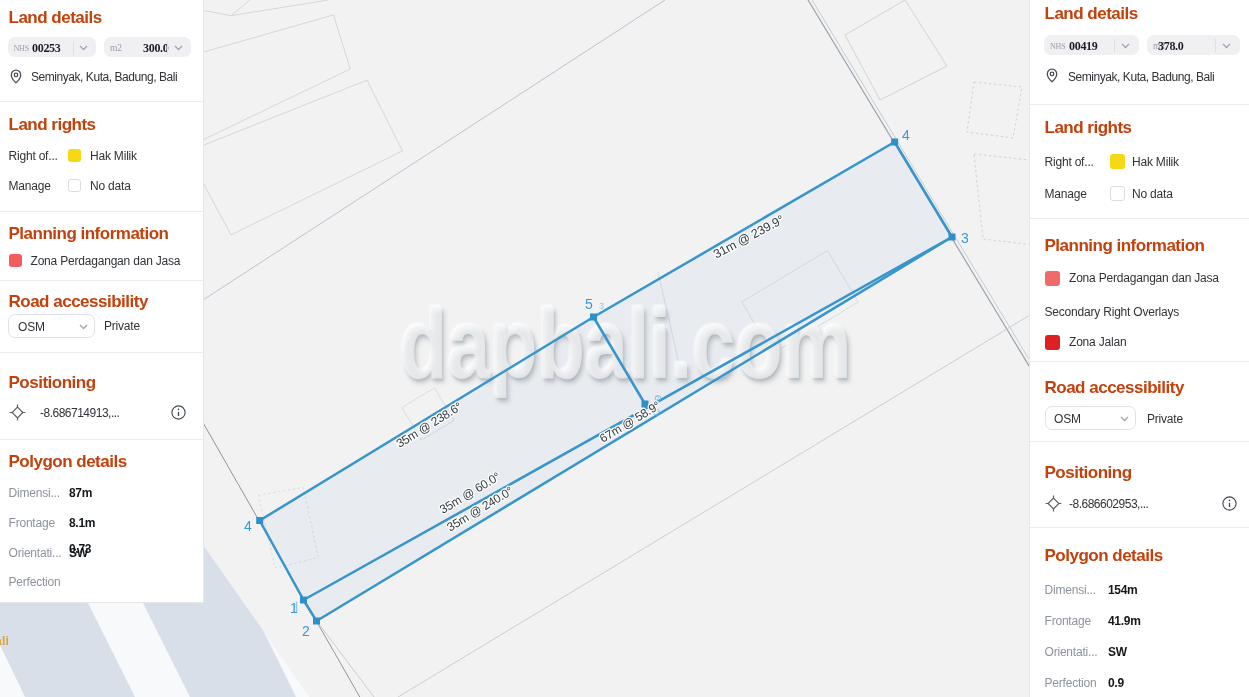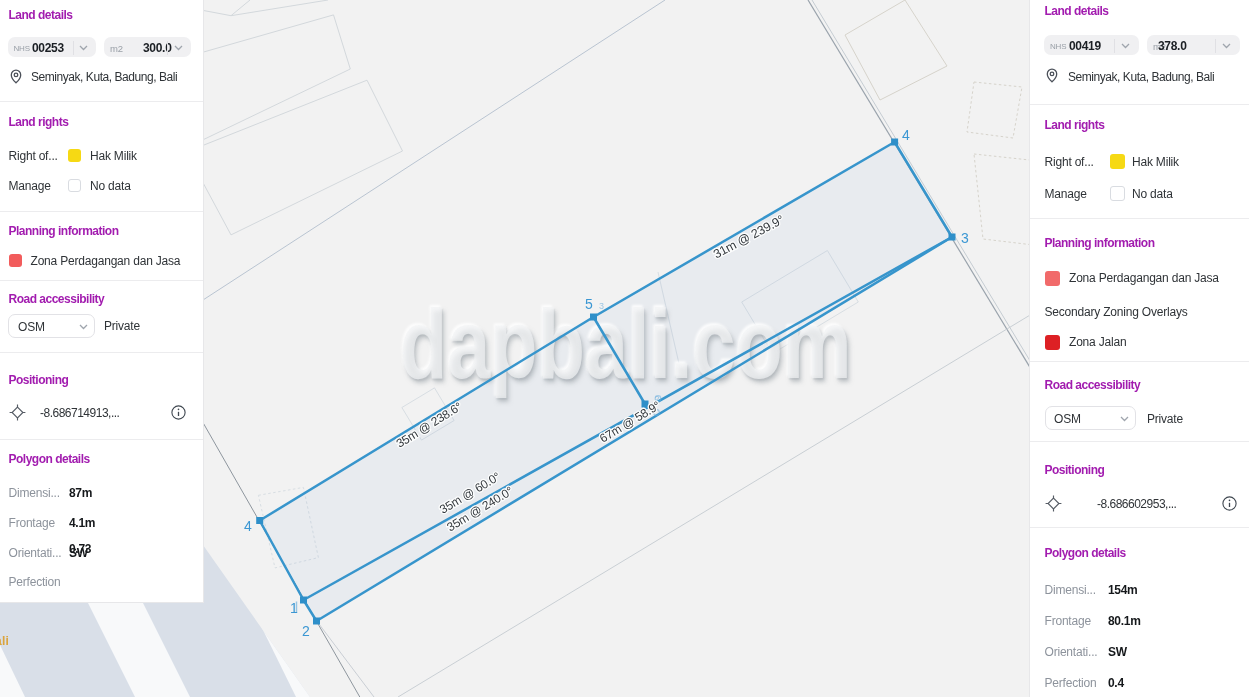--- a/index.html
+++ b/index.html
@@ -13,26 +13,26 @@
     color:rgba(241,242,244,0.72);
     text-shadow: 3px 4px 5px rgba(150,157,164,0.5), -2px -2px 3px rgba(255,255,255,0.9), 1px 2px 2px rgba(152,159,166,0.28);
     z-index:2; }
   #wm2 { position:absolute; left:-5px; top:634px; font-weight:bold; font-size:12px;
     color:#dba43c; z-index:3; letter-spacing:0.3px; }
   .panel { position:absolute; top:0; background:#fff; z-index:10;
     font-size:12px; color:#2f3337; letter-spacing:-0.2px; }
   #lpanel { left:0; width:204px; height:603px; border-right:1px solid #e7e7e9;
     border-bottom:1px solid #e7e7e9; }
   #rpanel { left:1029px; width:220px; height:697px; border-left:1px solid #e7e7e9; }
-  .h { position:absolute; font-weight:bold; font-size:12px; color:#a21caf; letter-spacing:-0.5px; }
+  .h { position:absolute; font-weight:bold; font-size:17px; color:#c2410c; letter-spacing:-0.5px; }
   .t { position:absolute; }
   .g { position:absolute; color:#8d939c; }
   .v { position:absolute; color:#15181b; font-weight:bold; letter-spacing:-0.3px; }
   .div { position:absolute; left:0; width:100%; height:1px; background:#ececee; }
-  .pill { position:absolute; height:20px; background:#f0f0f2; border-radius:7px; }
+  .pill { position:absolute; height:20px; background:#f0f0f2; border-radius:7px;font-family:Liberation Serif, serif; }
   .pill .pre { position:absolute; color:#9aa0a8; }
   .pill .val { position:absolute; top:4px; font-size:12px; color:#1b1f24; font-weight:bold; letter-spacing:-0.3px; }
   .pill .sep { position:absolute; top:4px; width:1px; height:14px; background:#e0e0e4; }
   .chev { position:absolute; width:9px; height:6px; }
   .sw { position:absolute; width:13px; height:13px; border-radius:3px; }
   .cb { position:absolute; width:13px; height:13px; border-radius:3px; background:#fff; border:1.4px solid #d9dce1; }
   .osm { position:absolute; background:#fff; border:1px solid #e2e2e6; border-radius:7px; }
   .icon { position:absolute; }
 </style>
 </head>
@@ -198,21 +198,21 @@
     <circle cx="7.5" cy="7.5" r="6.6" fill="none" stroke="#3f4750" stroke-width="1.1"></circle>
     <path d="M7.5,6.8 V11" stroke="#3f4750" stroke-width="1.3"></path>
     <circle cx="7.5" cy="4.4" r="0.8" fill="#3f4750"></circle>
   </svg>
   <div class="div" style="top:439px;"></div>
 
   <div class="h" style="left:8.5px; top:452px;">Polygon details</div>
   <div class="g" style="left:8.5px; top:486px;">Dimensi...</div>
   <div class="v" style="left:69px; top:486px;text-align:center;">87m</div>
   <div class="g" style="left:8.5px; top:516px;">Frontage</div>
-  <div class="v" style="left:69px; top:516px;">4.1m</div>
+  <div class="v" style="left:69px; top:516px;">8.1m</div>
   <div class="g" style="left:8.5px; top:546px;">Orientati...</div>
   <div class="v" style="left:69px; top:546px;">SW</div>
   <div class="g" style="left:8.5px; top:575px;">Perfection</div>
   <div class="v" style="left:69px; top:542px;">0.73</div>
 </div>
 
 <div id="rpanel" class="panel">
   <div class="h" style="left:14.5px; top:4px;">Land details</div>
   <div class="pill" style="left:14px; top:35px; width:95px;">
     <span class="pre" style="left:6px; top:7px; font-size:8px;">NHS</span>
@@ -242,52 +242,52 @@
   <div class="sw" style="left:80px; top:154px; width:15px; height:15px; background:#f6d914;"></div>
   <div class="t" style="left:102px; top:155px;">Hak Milik</div>
   <div class="t" style="left:14.5px; top:187px;">Manage</div>
   <div class="cb" style="left:80px; top:186px; width:15px; height:15px;"></div>
   <div class="t" style="left:102px; top:187px;">No data</div>
   <div class="div" style="top:218px;"></div>
 
   <div class="h" style="left:14.5px; top:236px;">Planning information</div>
   <div class="sw" style="left:15px; top:270.5px; width:15px; height:15px; background:#f16a6a;"></div>
   <div class="t" style="left:39px; top:271px;">Zona Perdagangan dan Jasa</div>
-  <div class="t" style="left:14.5px; top:305px;">Secondary Zoning Overlays</div>
+  <div class="t" style="left:14.5px; top:305px;">Secondary Right Overlays</div>
   <div class="sw" style="left:15px; top:335px; width:15px; height:15px; background:#dd2024;"></div>
   <div class="t" style="left:39px; top:335px;">Zona Jalan</div>
   <div class="div" style="top:361px;"></div>
 
   <div class="h" style="left:14.5px; top:378px;">Road accessibility</div>
   <div class="osm" style="left:15px; top:406px; width:91px; height:24px;">
     <span class="t" style="left:8px; top:4.5px;">OSM</span>
     <svg class="chev" style="left:74px; top:9px;" viewBox="0 0 9 6">
           <path d="M1,1 L4.5,4.5 L8,1" stroke="#9fa5ad" stroke-width="1.3" fill="none"></path>
         </svg>
   </div>
   <div class="t" style="left:117px; top:412px;">Private</div>
   <div class="div" style="top:441px;"></div>
 
   <div class="h" style="left:14.5px; top:463px;">Positioning</div>
   <svg class="icon" style="left:15px; top:495px;" width="17" height="17" viewBox="0 0 17 17">
     <path d="M8.5,3.1 L13.9,8.5 L8.5,13.9 L3.1,8.5 Z" fill="none" stroke="#565c65" stroke-width="1.15"></path>
     <path d="M8.5,0.6 V3.4 M8.5,13.6 V16.4 M0.6,8.5 H3.4 M13.6,8.5 H16.4" stroke="#565c65" stroke-width="1.15"></path>
   </svg>
-  <div class="t" style="left:39px; top:497px; letter-spacing:-0.5px;margin-left:28px;">-8.686602953,...</div>
+  <div class="t" style="left:39px; top:497px; letter-spacing:-0.5px;">-8.686602953,...</div>
   <svg class="icon" style="left:192px; top:496px;" width="15" height="15" viewBox="0 0 15 15">
     <circle cx="7.5" cy="7.5" r="6.6" fill="none" stroke="#3f4750" stroke-width="1.1"></circle>
     <path d="M7.5,6.8 V11" stroke="#3f4750" stroke-width="1.3"></path>
     <circle cx="7.5" cy="4.4" r="0.8" fill="#3f4750"></circle>
   </svg>
   <div class="div" style="top:527px;"></div>
 
   <div class="h" style="left:14.5px; top:546px;">Polygon details</div>
   <div class="g" style="left:14.5px; top:583px;">Dimensi...</div>
   <div class="v" style="left:78px; top:583px;">154m</div>
   <div class="g" style="left:14.5px; top:614px;">Frontage</div>
-  <div class="v" style="left:78px; top:614px;">80.1m</div>
+  <div class="v" style="left:78px; top:614px;">41.9m</div>
   <div class="g" style="left:14.5px; top:645px;">Orientati...</div>
   <div class="v" style="left:78px; top:645px;">SW</div>
   <div class="g" style="left:14.5px; top:676px;">Perfection</div>
-  <div class="v" style="left:78px; top:676px;">0.4</div>
+  <div class="v" style="left:78px; top:676px;">0.9</div>
 </div>
 
 </div>
 
 </body></html>

